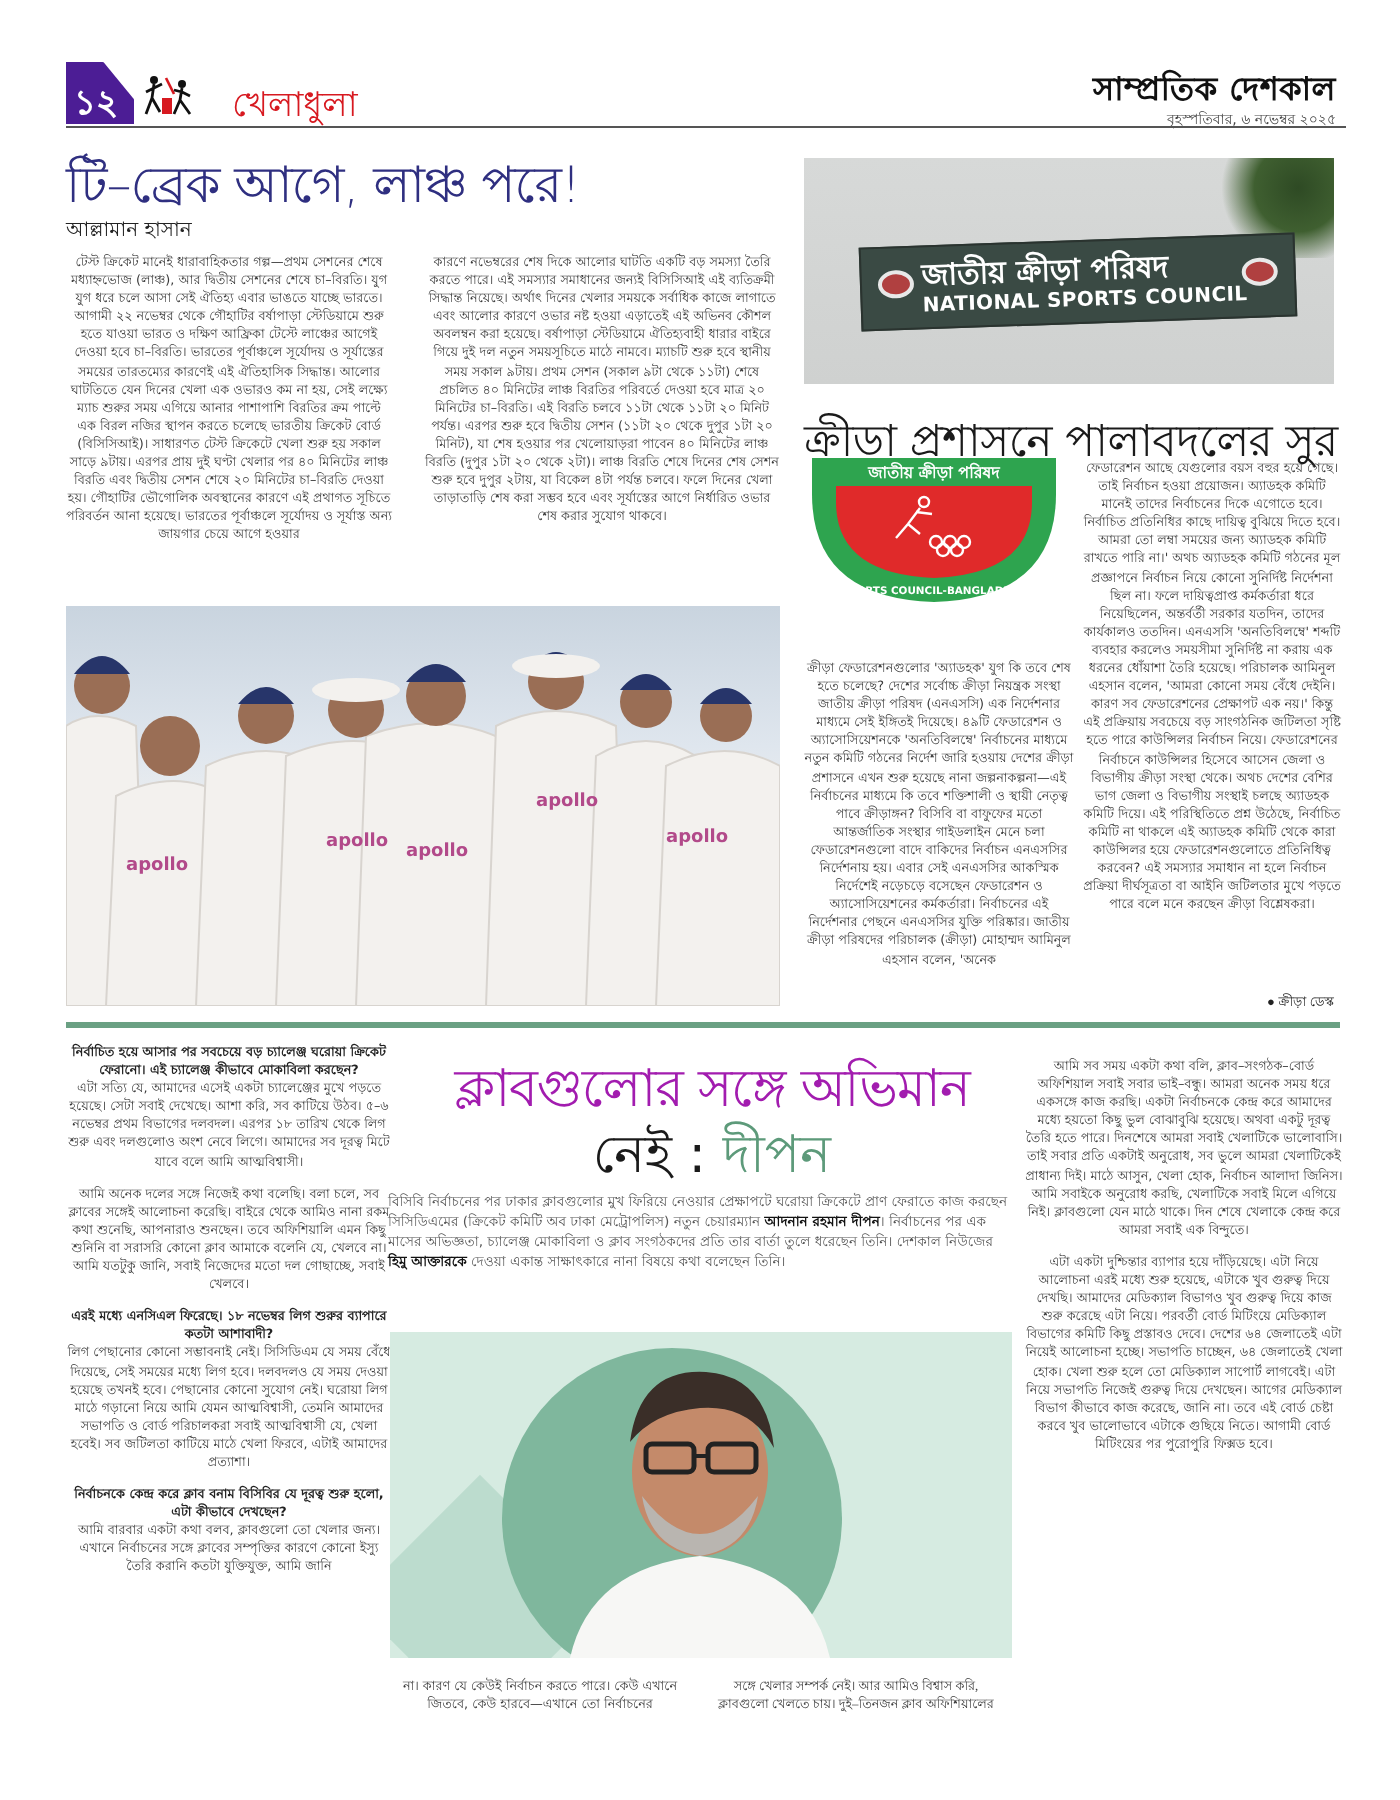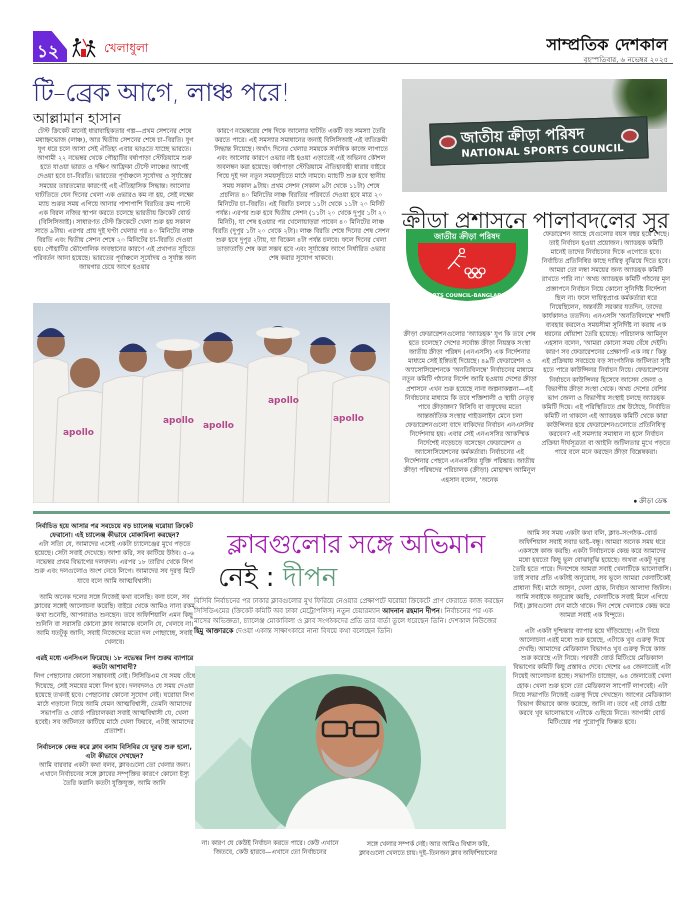--- a/index.html
+++ b/index.html
@@ -2,32 +2,32 @@
 <html><head>
 <meta charset="utf-8">
 <style>
   * { box-sizing: border-box; margin: 0; padding: 0; }
   html, body { width: 700px; height: 900px; background: #ffffff; overflow: hidden; }
   body { position: relative; font-family: "DejaVu Serif", serif; color: #2a2a2a; }
 
   .abs { position: absolute; }
 
   
-  .page-badge { left: 33px; top: 31px; width: 34px; height: 31px; background: #6d28d9;
+  .page-badge { left: 33px; top: 31px; width: 34px; height: 31px; background: #4c1d95;
     border-radius: 0 16px 0 0; clip-path: polygon(0 0, 55% 0, 100% 60%, 100% 100%, 0 100%);
     color: #fff; font-size: 17px; font-weight: bold; padding: 7px 0 0 4px; font-family: Liberation Sans, sans-serif; }
   .section-icon { left: 72px; top: 37px; width: 22px; height: 22px; }
-  .section-name { left: 104px; top: 39px; color: #d71920; font-size: 12px; font-family: "DejaVu Sans", sans-serif; }
+  .section-name { left: 116px; top: 39px; color: #d71920; font-size: 17px; font-family: "DejaVu Sans", sans-serif; }
   .header-rule { left: 33px; top: 63px; width: 640px; height: 1px; background: #555; }
   .masthead { right: 32px; top: 32px; font-size: 16px; font-weight: bold; color: #111; font-family: "DejaVu Serif", serif; letter-spacing: 0.3px; }
   .dateline { right: 32px; top: 54px; font-size: 7px; color: #444; font-family: "DejaVu Sans", sans-serif; }
 
   
   .top-headline { left: 33px; top: 73px; font-size: 25px; color: #2f2f80; font-family: "DejaVu Sans", sans-serif; font-weight: 300; letter-spacing: -0.5px; white-space: nowrap; }
-  .byline { left: 33px; top: 107px; font-size: 14px; color: #222; font-family: "DejaVu Sans", sans-serif; }
+  .byline { left: 33px; top: 107px; font-size: 10px; color: #222; font-family: "DejaVu Sans", sans-serif; }
   .body-text { font-size: 6.4px; line-height: 9.1px; color: #3a3a3a; font-family: "DejaVu Sans", sans-serif; text-align: center; }
   .col-a { left: 33px; top: 127px; width: 163px; }
   .col-b { left: 212px; top: 127px; width: 178px; }
 
   .team-photo { left: 33px; top: 303px; width: 357px; height: 200px; overflow: hidden;
     background: linear-gradient(180deg, #c9d4df 0%, #dfe6ee 35%, #f2f2f0 60%, #e9e6e2 100%); }
 
   
   .nsc-photo { left: 402px; top: 79px; width: 265px; height: 113px; overflow: hidden;
     background: linear-gradient(180deg, #d7d9d8 0%, #cfd1d0 100%); }
@@ -45,21 +45,21 @@
   .col-d { left: 541px; top: 230px; width: 130px; }
   .desk-credit { right: 33px; top: 496px; font-size: 6.5px; color: #222; font-family: Liberation Sans, sans-serif; }
 
   .green-rule { left: 33px; top: 511px; width: 637px; height: 3px; background: #6aa083; }
 
   
   .interview-left { left: 33px; top: 522px; width: 163px; }
   .q { font-weight: bold; color: #222; }
   .para-gap { height: 7px; }
   .int-headline1 { left: 218px; top: 524px; width: 276px; text-align: center; font-size: 26px; color: #a21caf; font-family: "DejaVu Sans", sans-serif; white-space: nowrap; letter-spacing: -0.6px; }
-  .int-headline2 { left: 218px; top: 557px; width: 276px; text-align: left; font-size: 26px; color: #1a1a1a; font-family: "DejaVu Sans", sans-serif; white-space: nowrap; }
+  .int-headline2 { left: 218px; top: 557px; width: 276px; text-align: center; font-size: 26px; color: #1a1a1a; font-family: "DejaVu Sans", sans-serif; white-space: nowrap; }
   .int-headline2 .name { color: #5d9a7a; }
   .intro { left: 194px; top: 596px; width: 312px; font-size: 6.8px; line-height: 10px; color: #555; font-family: "DejaVu Sans", sans-serif; }
   .intro b { color: #111; }
 
   .portrait-box { left: 195px; top: 666px; width: 311px; height: 163px; background: #d6ebe1; overflow: hidden; }
   .portrait-circle { position: absolute; left: 56px; top: 8px; width: 170px; height: 170px; border-radius: 50%; background: #7fb79d; }
   .portrait-diamond { position: absolute; left: 0px; top: 90px; width: 90px; height: 90px; background: #bcdcce; transform: rotate(45deg); }
 
   .col-e { left: 197px; top: 839px; width: 146px; }
   .col-f { left: 355px; top: 839px; width: 146px; font-family: Liberation Serif, serif; }

